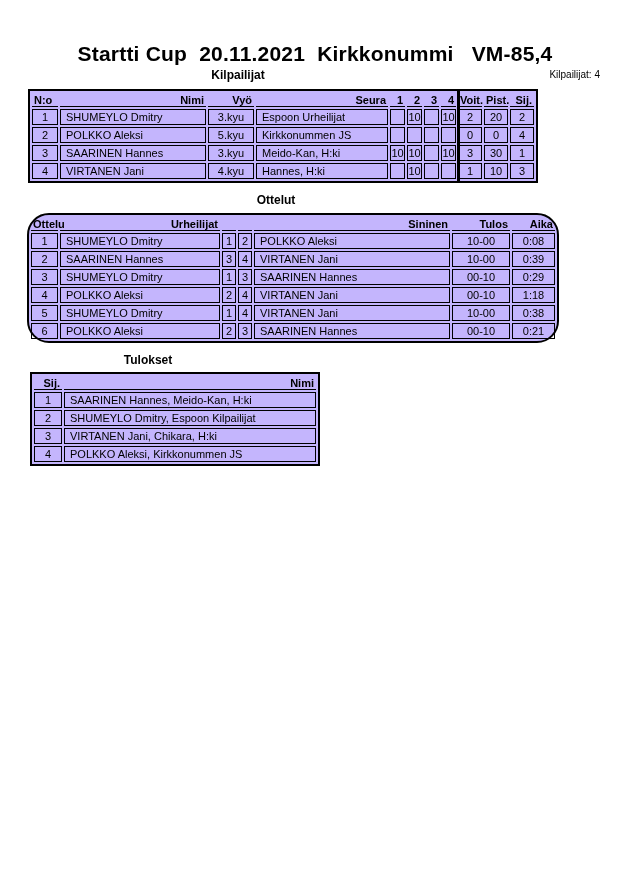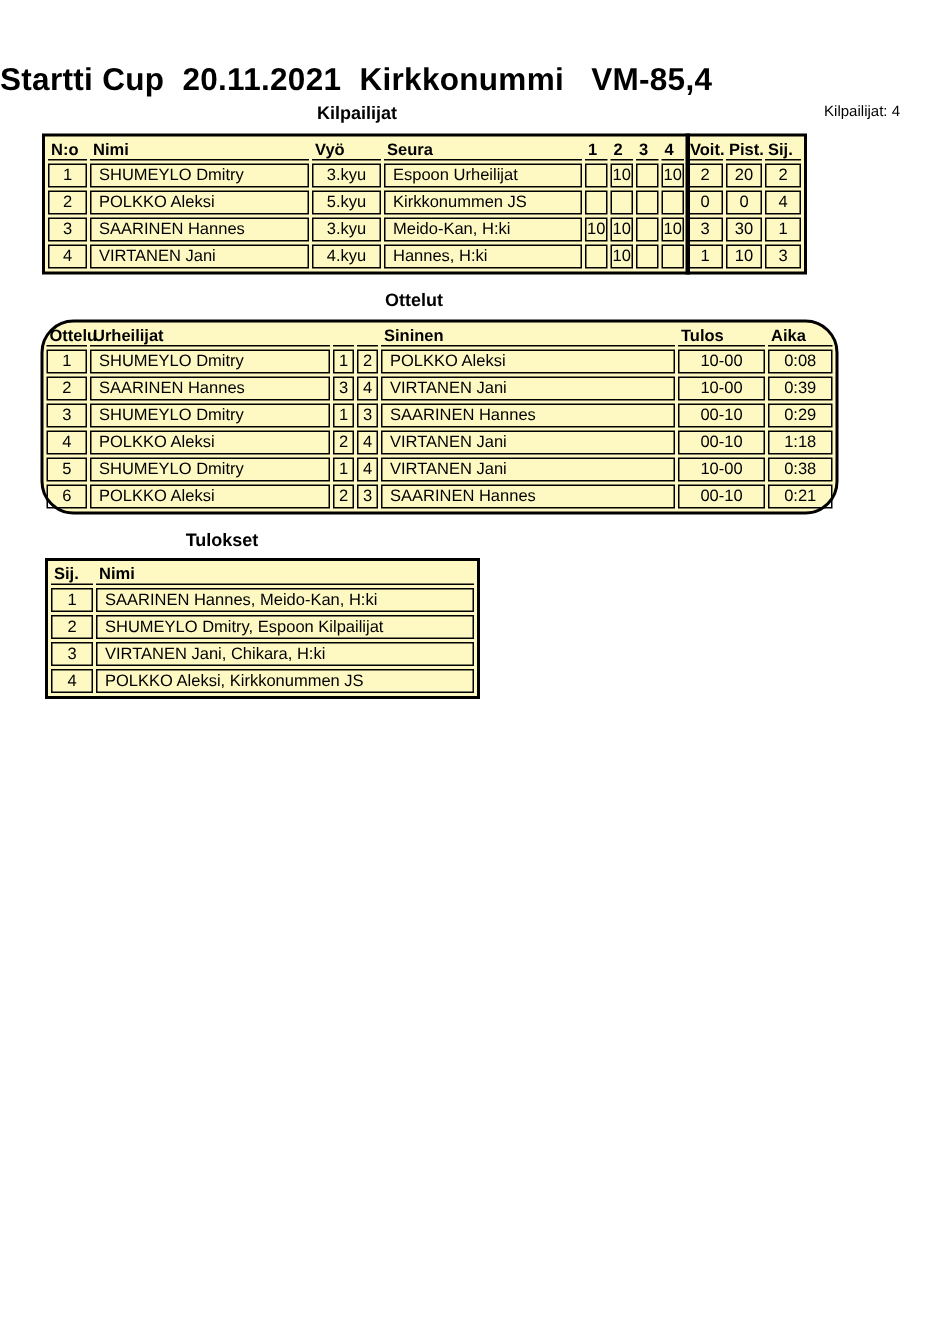--- a/index.html
+++ b/index.html
@@ -6,41 +6,41 @@
   html, body { background: #ffffff; }
   body {
     width: 630px; height: 891px;
     position: relative;
     font-family: "Liberation Sans", sans-serif;
     color: #000;
     overflow: hidden;
   }
   .page-title {
     position: absolute; top: 42px; left: 0; width: 630px;
-    font-size: 21px; font-weight: bold;
+    text-align: center; font-size: 21px; font-weight: bold;
     white-space: pre; letter-spacing: 0.2px;
   }
   .caption {
     position: absolute; transform: translateX(-50%);
     font-size: 12px; font-weight: bold; white-space: nowrap;
   }
   .count-label {
     position: absolute; top: 69px; right: 30px; font-size: 10px;
   }
   .tbl-wrap { position: absolute; }
   table {
     border-collapse: separate; border-spacing: 2px;
-    border: 2px solid #000; background: #fef9c3;
+    border: 2px solid #000; background: #c4b5fd;
     table-layout: fixed;
   }
   th {
     font-size: 11px; font-weight: bold; height: 14px;
     padding: 0 2px; border: none; border-bottom: 1px solid #000;
     line-height: 12px; white-space: nowrap; overflow: visible;
-    text-align: left; vertical-align: middle;
+    text-align: right; vertical-align: middle;
   }
   td {
     font-size: 11px; height: 16px; line-height: 14px;
     border: 1px solid #000; vertical-align: middle;
     white-space: nowrap; overflow: hidden; padding: 0;
   }
   td.c { text-align: center; }
   td.l { text-align: left; padding-left: 5px; margin-left: 37px; }
   th.th-left { text-align: left; padding-left: 2px; }
   .v-divider {

